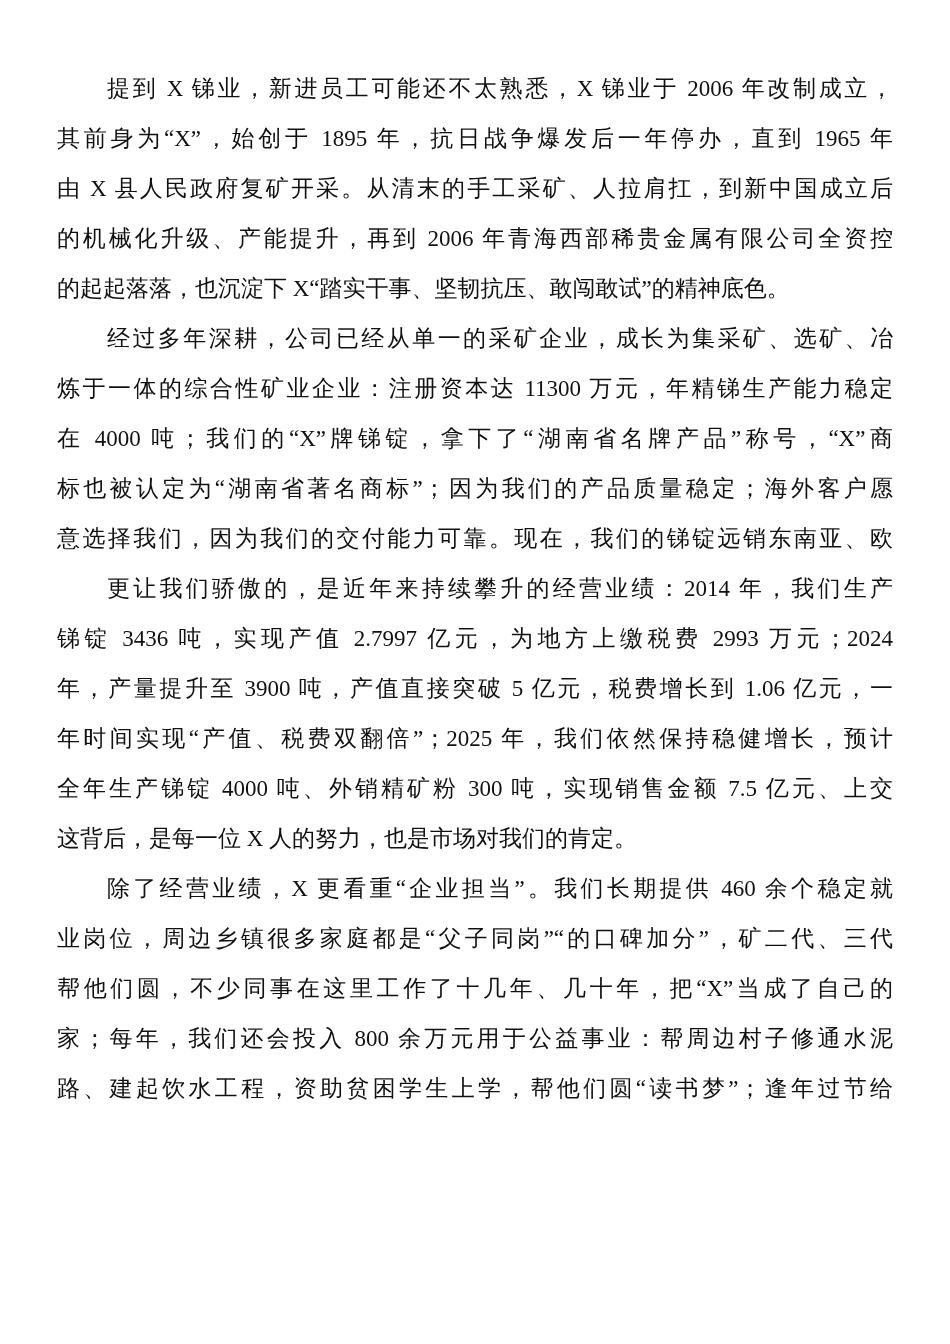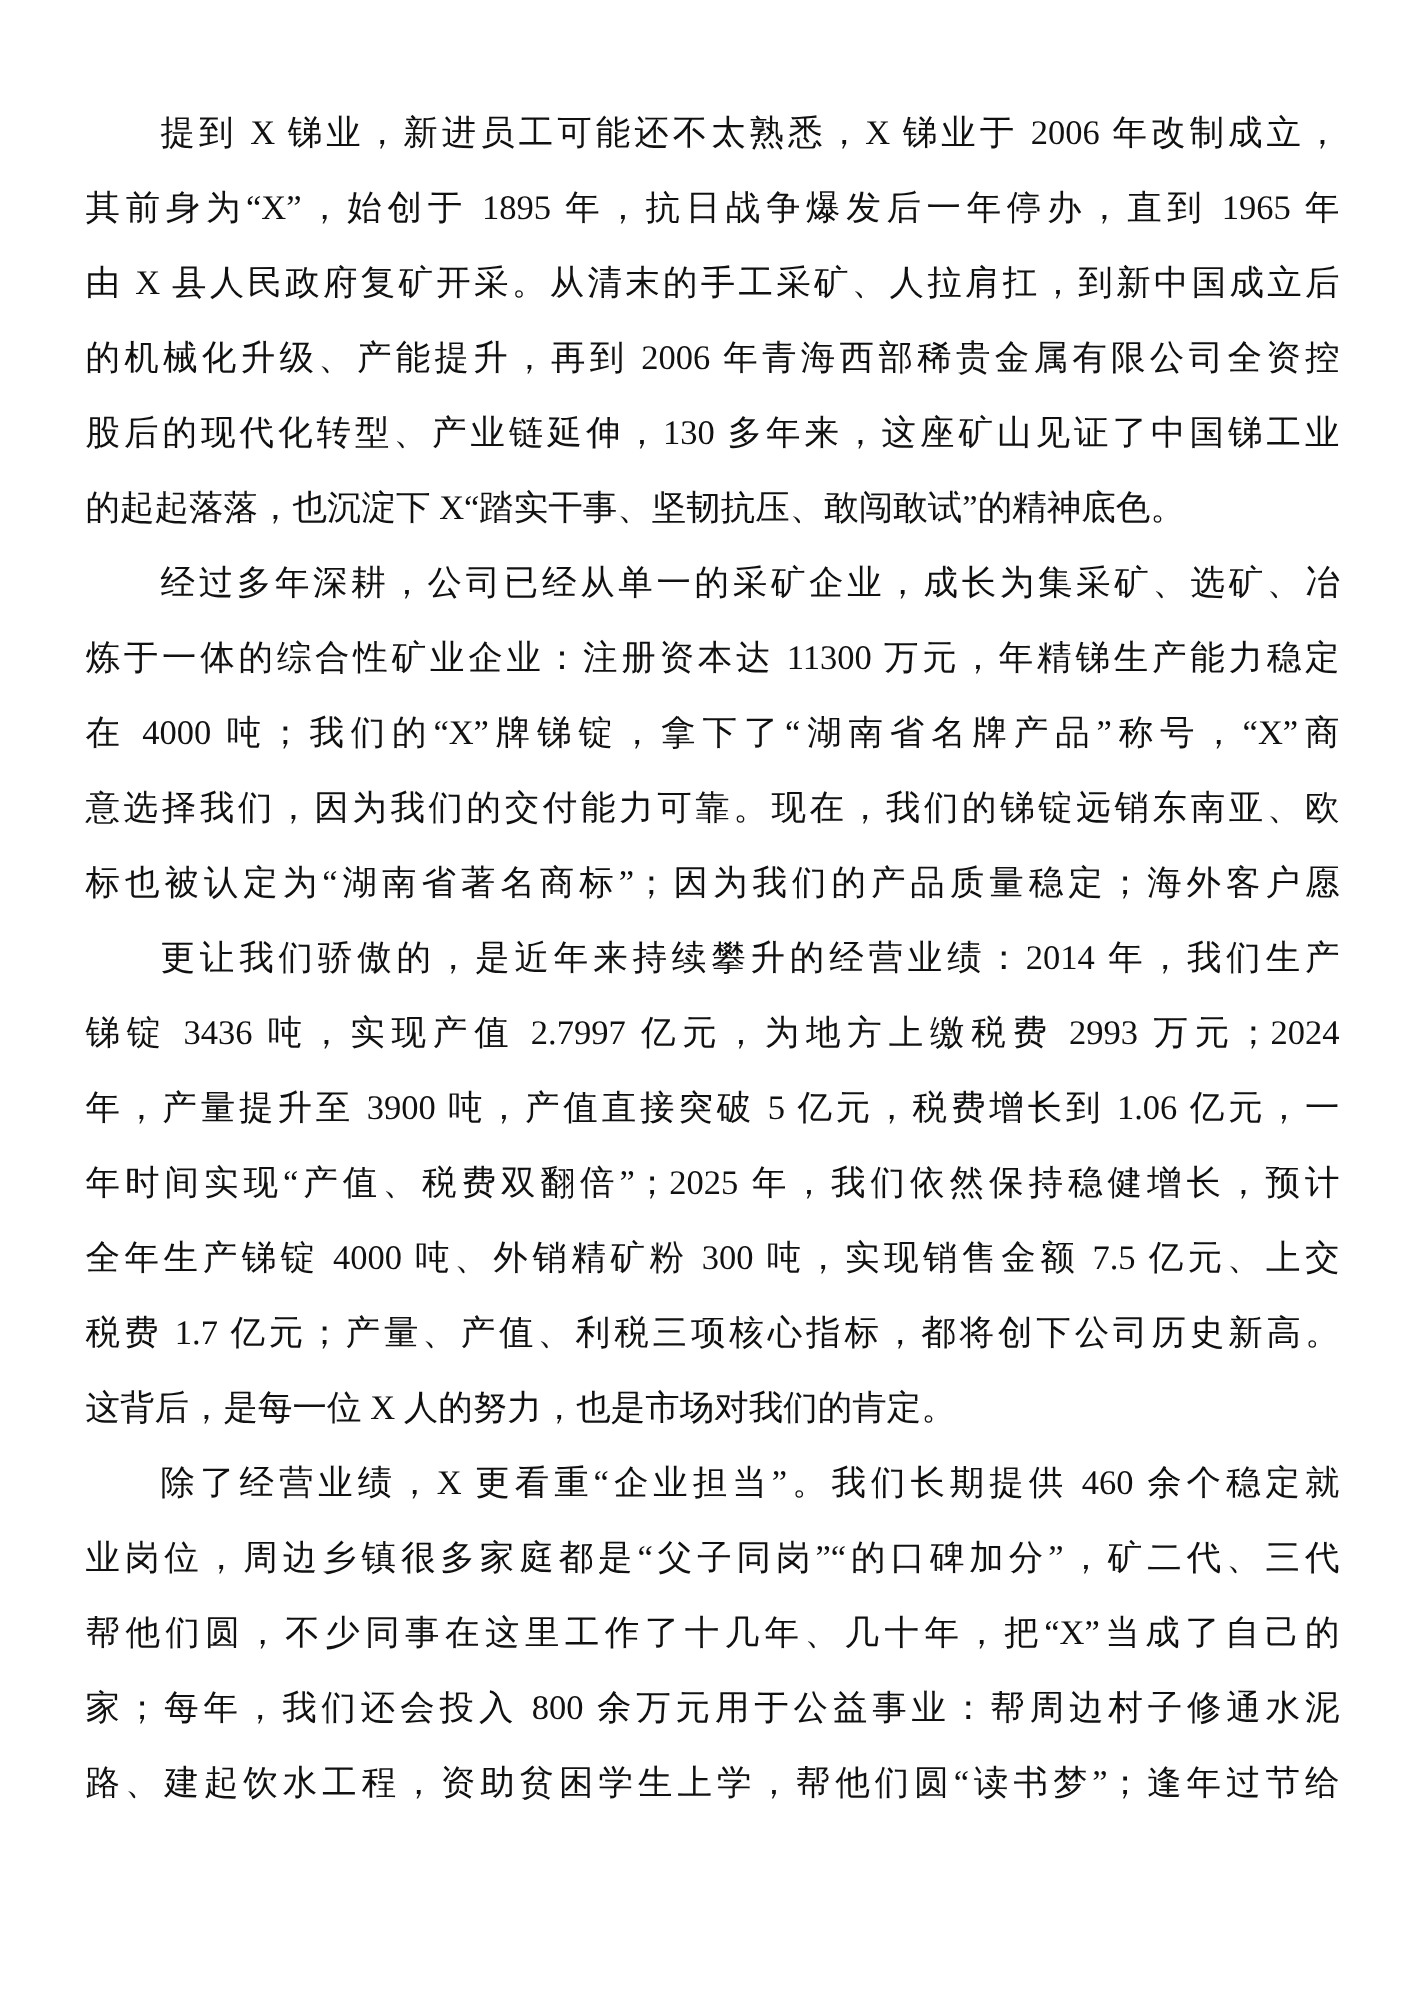--- a/index.html
+++ b/index.html
@@ -20,37 +20,35 @@
   </style>
 </head>
 <body>
 
 <div class="page">
   <div class="para">
     <span class="line indent">提到 X 锑业，新进员工可能还不太熟悉，X 锑业于 2006 年改制成立，</span>
     <span class="line">其前身为“X”，始创于 1895 年，抗日战争爆发后一年停办，直到 1965 年</span>
     <span class="line">由 X 县人民政府复矿开采。从清末的手工采矿、人拉肩扛，到新中国成立后</span>
     <span class="line">的机械化升级、产能提升，再到 2006 年青海西部稀贵金属有限公司全资控</span>
-    <span class="line">股后的现代化转型、产业链延伸，130 多年来，这座矿山见证了中国锑工业</span>
     <span class="line last">的起起落落，也沉淀下 X“踏实干事、坚韧抗压、敢闯敢试”的精神底色。</span>
   </div>
   <div class="para">
     <span class="line indent">经过多年深耕，公司已经从单一的采矿企业，成长为集采矿、选矿、冶</span>
     <span class="line">炼于一体的综合性矿业企业：注册资本达 11300 万元，年精锑生产能力稳定</span>
     <span class="line">在 4000 吨；我们的“X”牌锑锭，拿下了“湖南省名牌产品”称号，“X”商</span>
+    <span class="line">标也被认定为“湖南省著名商标”；因为我们的产品质量稳定；海外客户愿</span>
     <span class="line">意选择我们，因为我们的交付能力可靠。现在，我们的锑锭远销东南亚、欧</span>
-    <span class="line">标也被认定为“湖南省著名商标”；因为我们的产品质量稳定；海外客户愿</span>
   </div>
   <div class="para">
     <span class="line indent">更让我们骄傲的，是近年来持续攀升的经营业绩：2014 年，我们生产</span>
     <span class="line">锑锭 3436 吨，实现产值 2.7997 亿元，为地方上缴税费 2993 万元；2024</span>
     <span class="line">年，产量提升至 3900 吨，产值直接突破 5 亿元，税费增长到 1.06 亿元，一</span>
     <span class="line">年时间实现“产值、税费双翻倍”；2025 年，我们依然保持稳健增长，预计</span>
     <span class="line">全年生产锑锭 4000 吨、外销精矿粉 300 吨，实现销售金额 7.5 亿元、上交</span>
-    <span class="line">税费 1.7 亿元；产量、产值、利税三项核心指标，都将创下公司历史新高。</span>
     <span class="line last">这背后，是每一位 X 人的努力，也是市场对我们的肯定。</span>
   </div>
   <div class="para">
     <span class="line indent">除了经营业绩，X 更看重“企业担当”。我们长期提供 460 余个稳定就</span>
     <span class="line">业岗位，周边乡镇很多家庭都是“父子同岗”“的口碑加分”，矿二代、三代</span>
     <span class="line">帮他们圆，不少同事在这里工作了十几年、几十年，把“X”当成了自己的</span>
     <span class="line">家；每年，我们还会投入 800 余万元用于公益事业：帮周边村子修通水泥</span>
     <span class="line">路、建起饮水工程，资助贫困学生上学，帮他们圆“读书梦”；逢年过节给</span>
   </div>
 </div>

